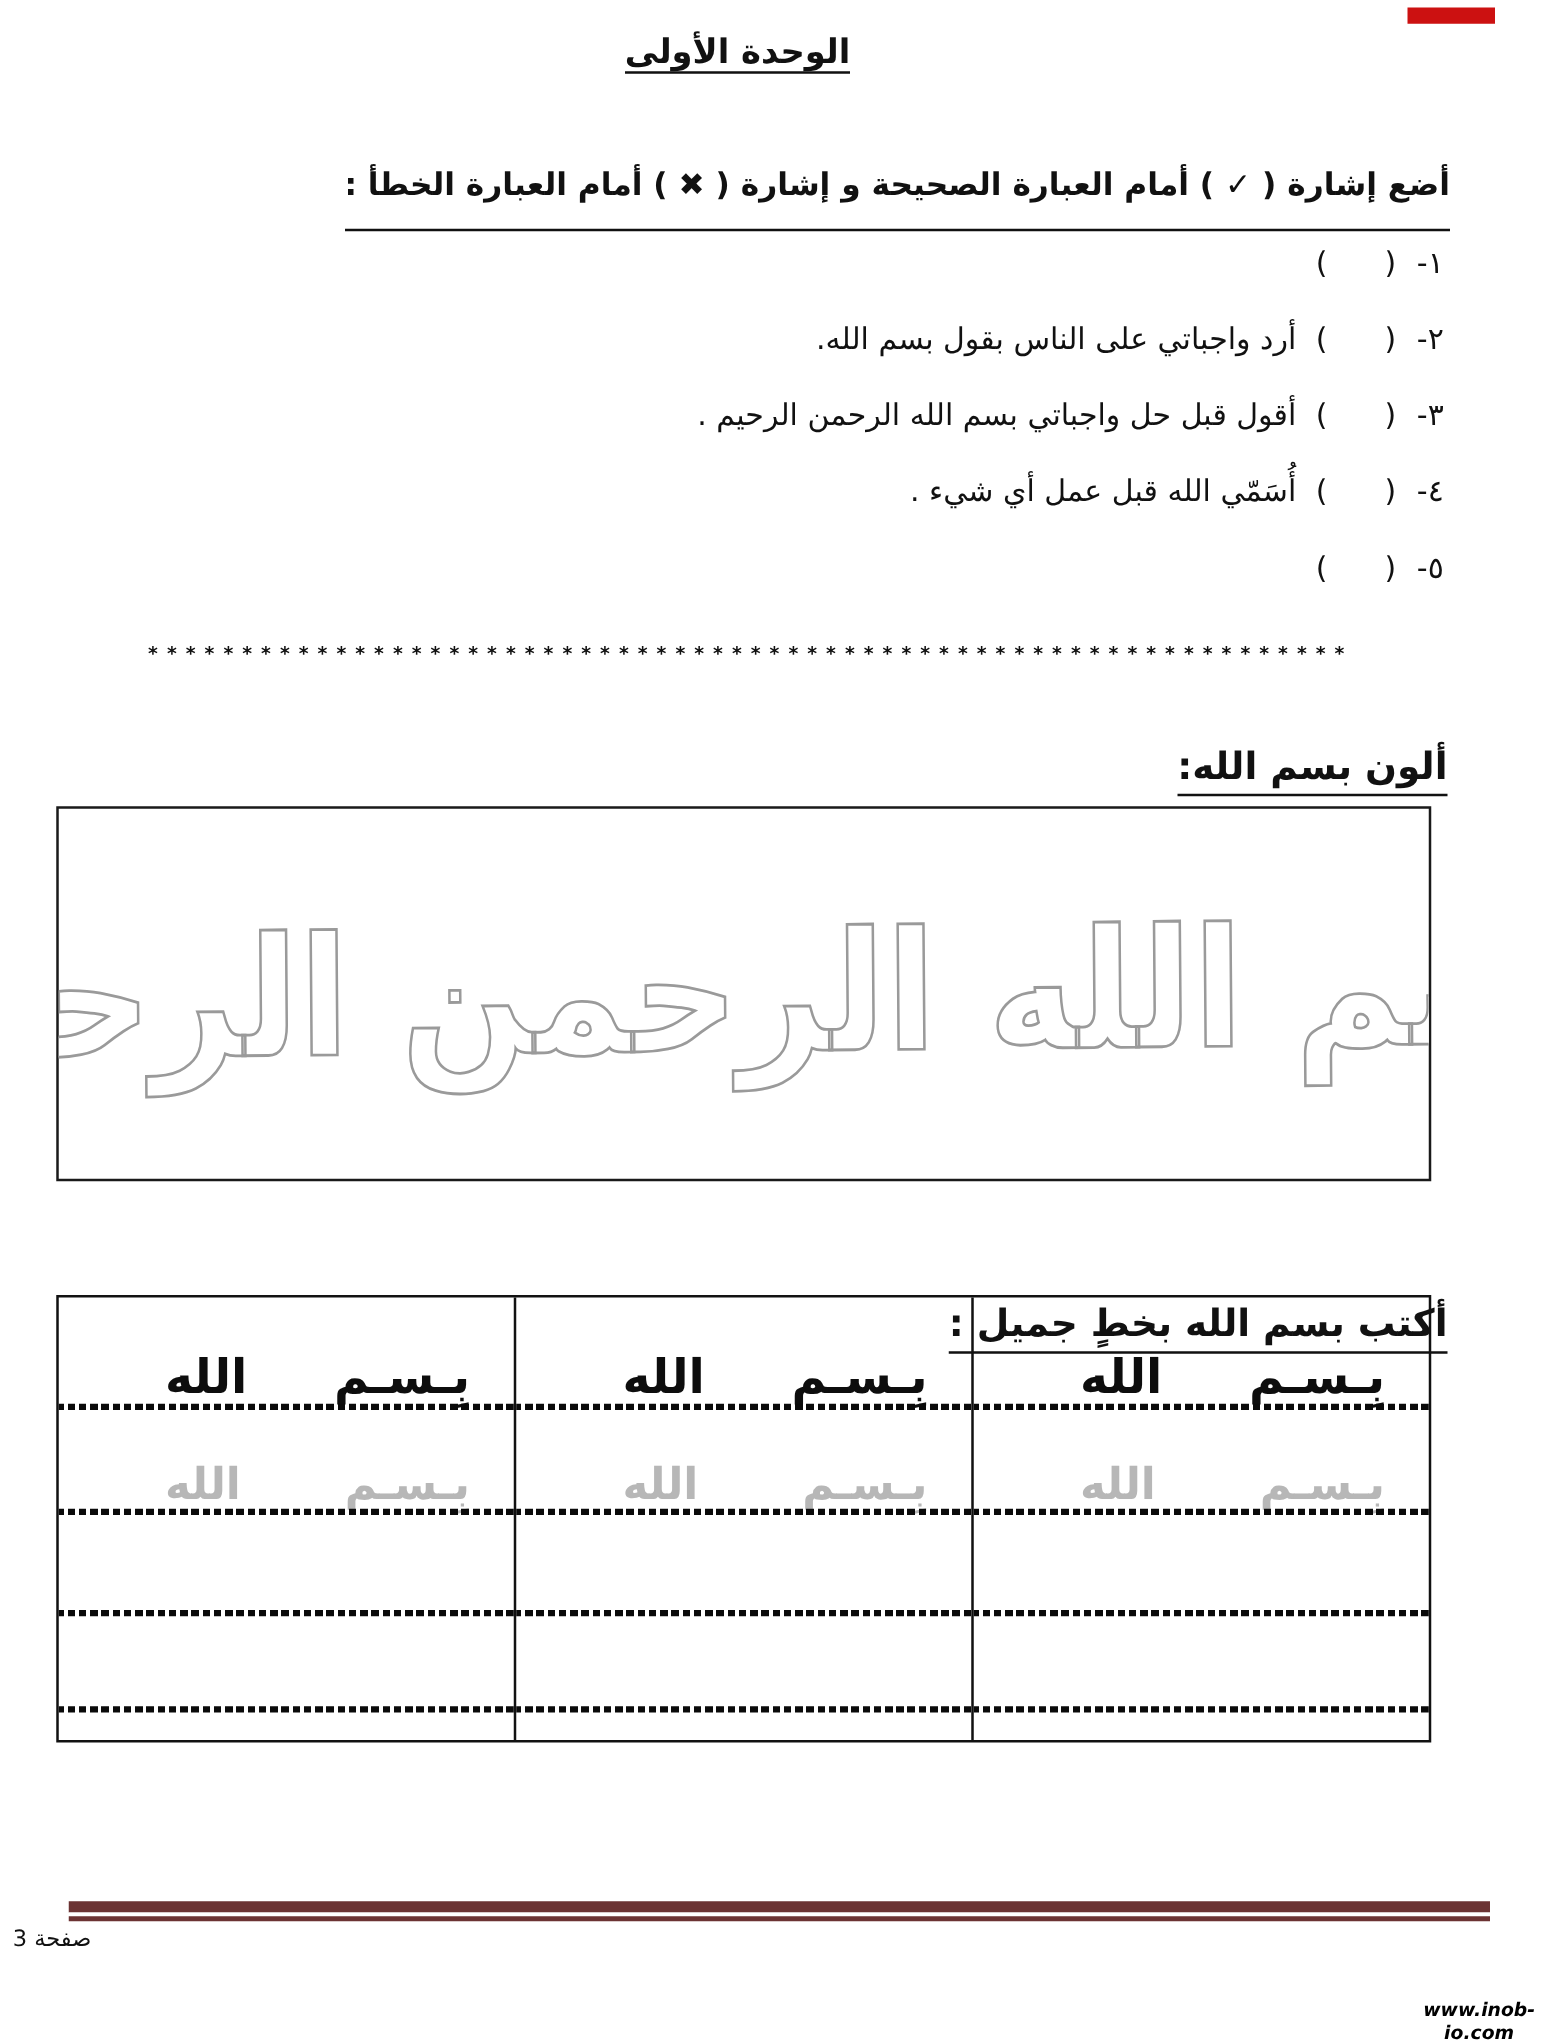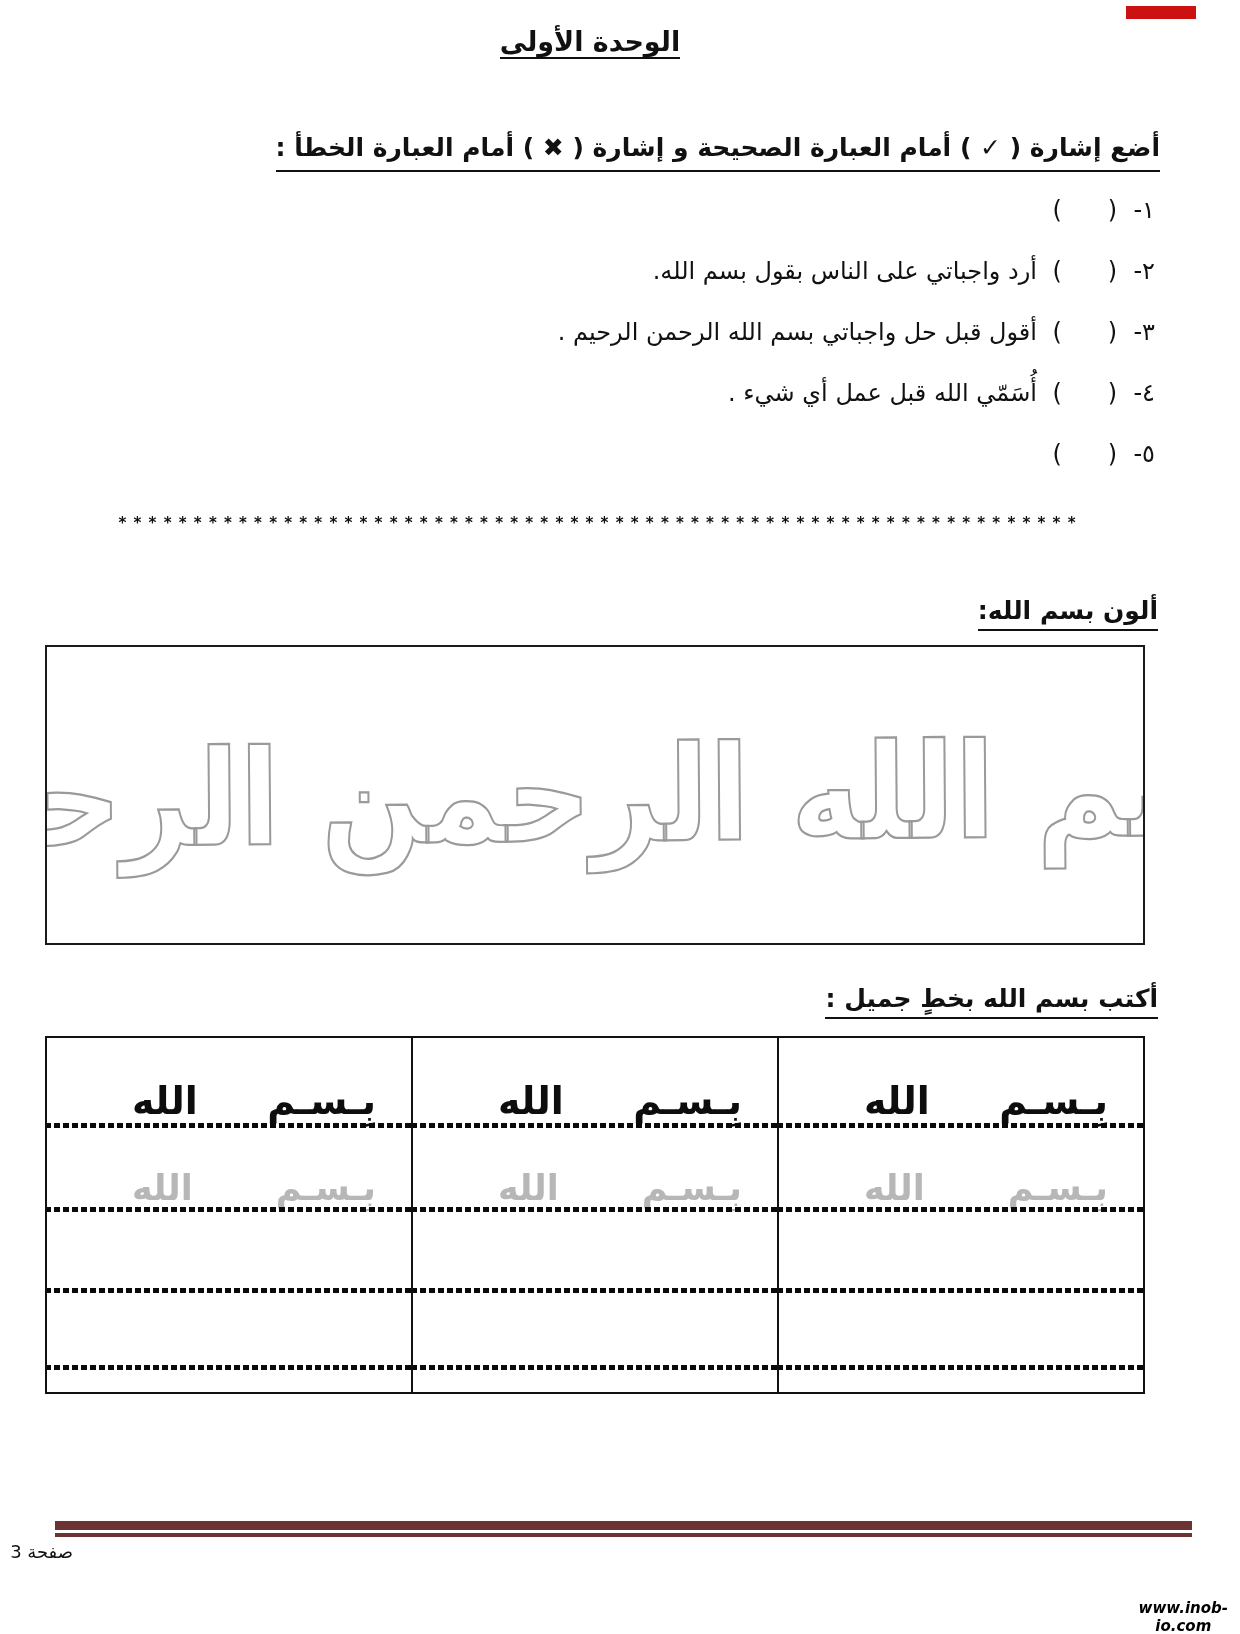--- a/index.html
+++ b/index.html
@@ -65,21 +65,21 @@
   .ex1-heading {
     position: absolute;
     top: 133px;
     right: 80px;
     font-size: 25px;
     font-weight: bold;
     color: #111;
   }
   .ex1-heading span {
     border-bottom: 2px solid #111;
-    padding-bottom: 8px;
+    padding-bottom: 21px;
   }
 
   
   .stmt-list { position: absolute; top: 196px; right: 85px; width: 1080px; }
   .stmt {
     display: flex;
     flex-direction: row;  
     align-items: baseline;
     height: 61px;
     font-size: 24px;
@@ -102,27 +102,27 @@
     white-space: nowrap;
     overflow: hidden;
     direction: ltr;
     text-align: center;
   }
 
   
   .section-heading {
     position: absolute;
     right: 82px;
-    font-size: 25px;
+    font-size: 30px;
     font-weight: bold;
     color: #111;
   }
   .section-heading span { border-bottom: 2px solid #111; padding-bottom: 4px; }
   .coloring-heading { top: 596px; }
-  .writing-heading  { top: 984px; margin-left: 32px; }
+  .writing-heading  { top: 1042px; margin-left: 32px; }
 
   
   .coloring-box {
     position: absolute;
     top: 645px;
     right: 95px;   
     width: 1100px;
     height: 300px;
     border: 2px solid #1a1a1a;
     display: flex;

